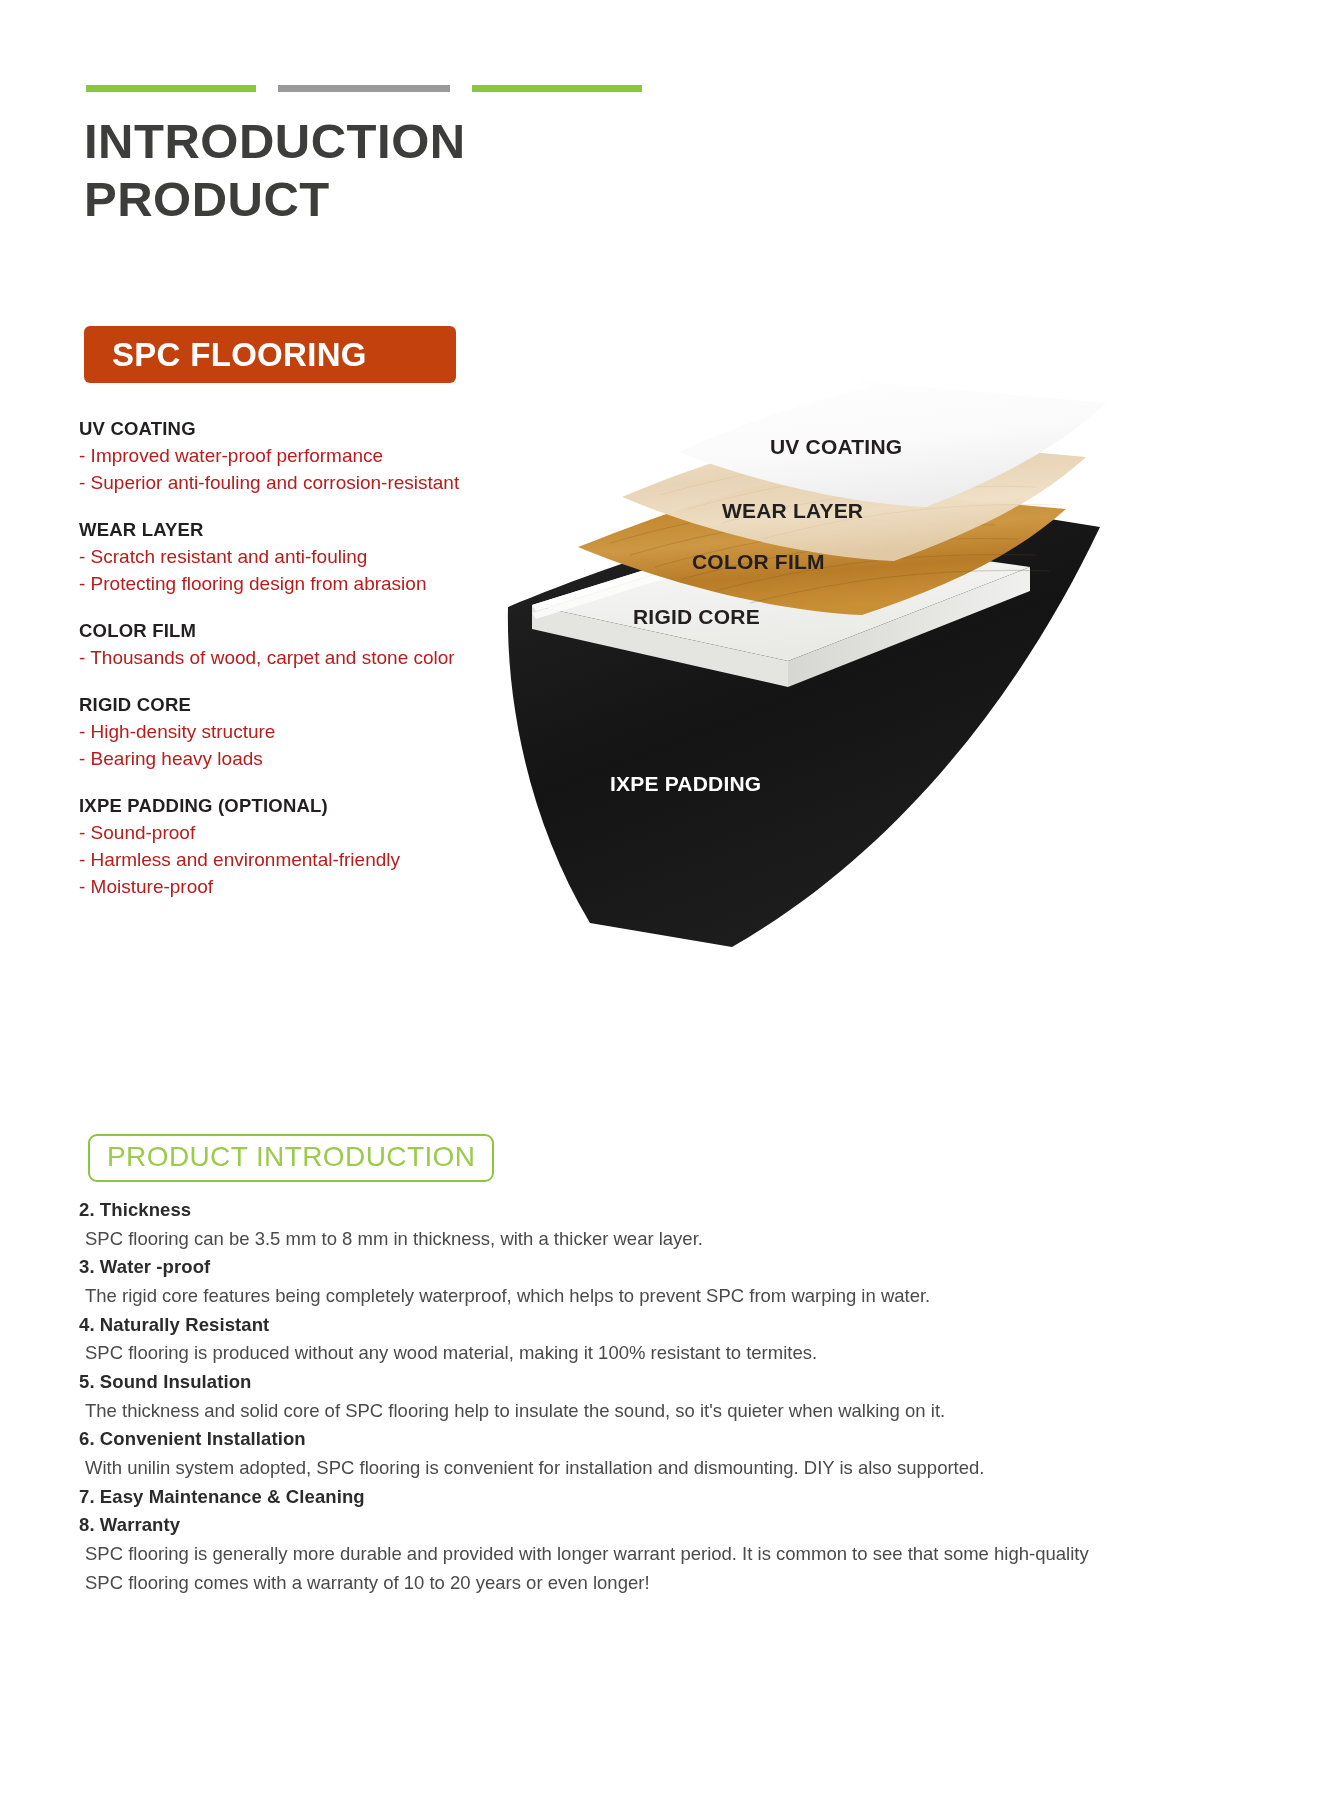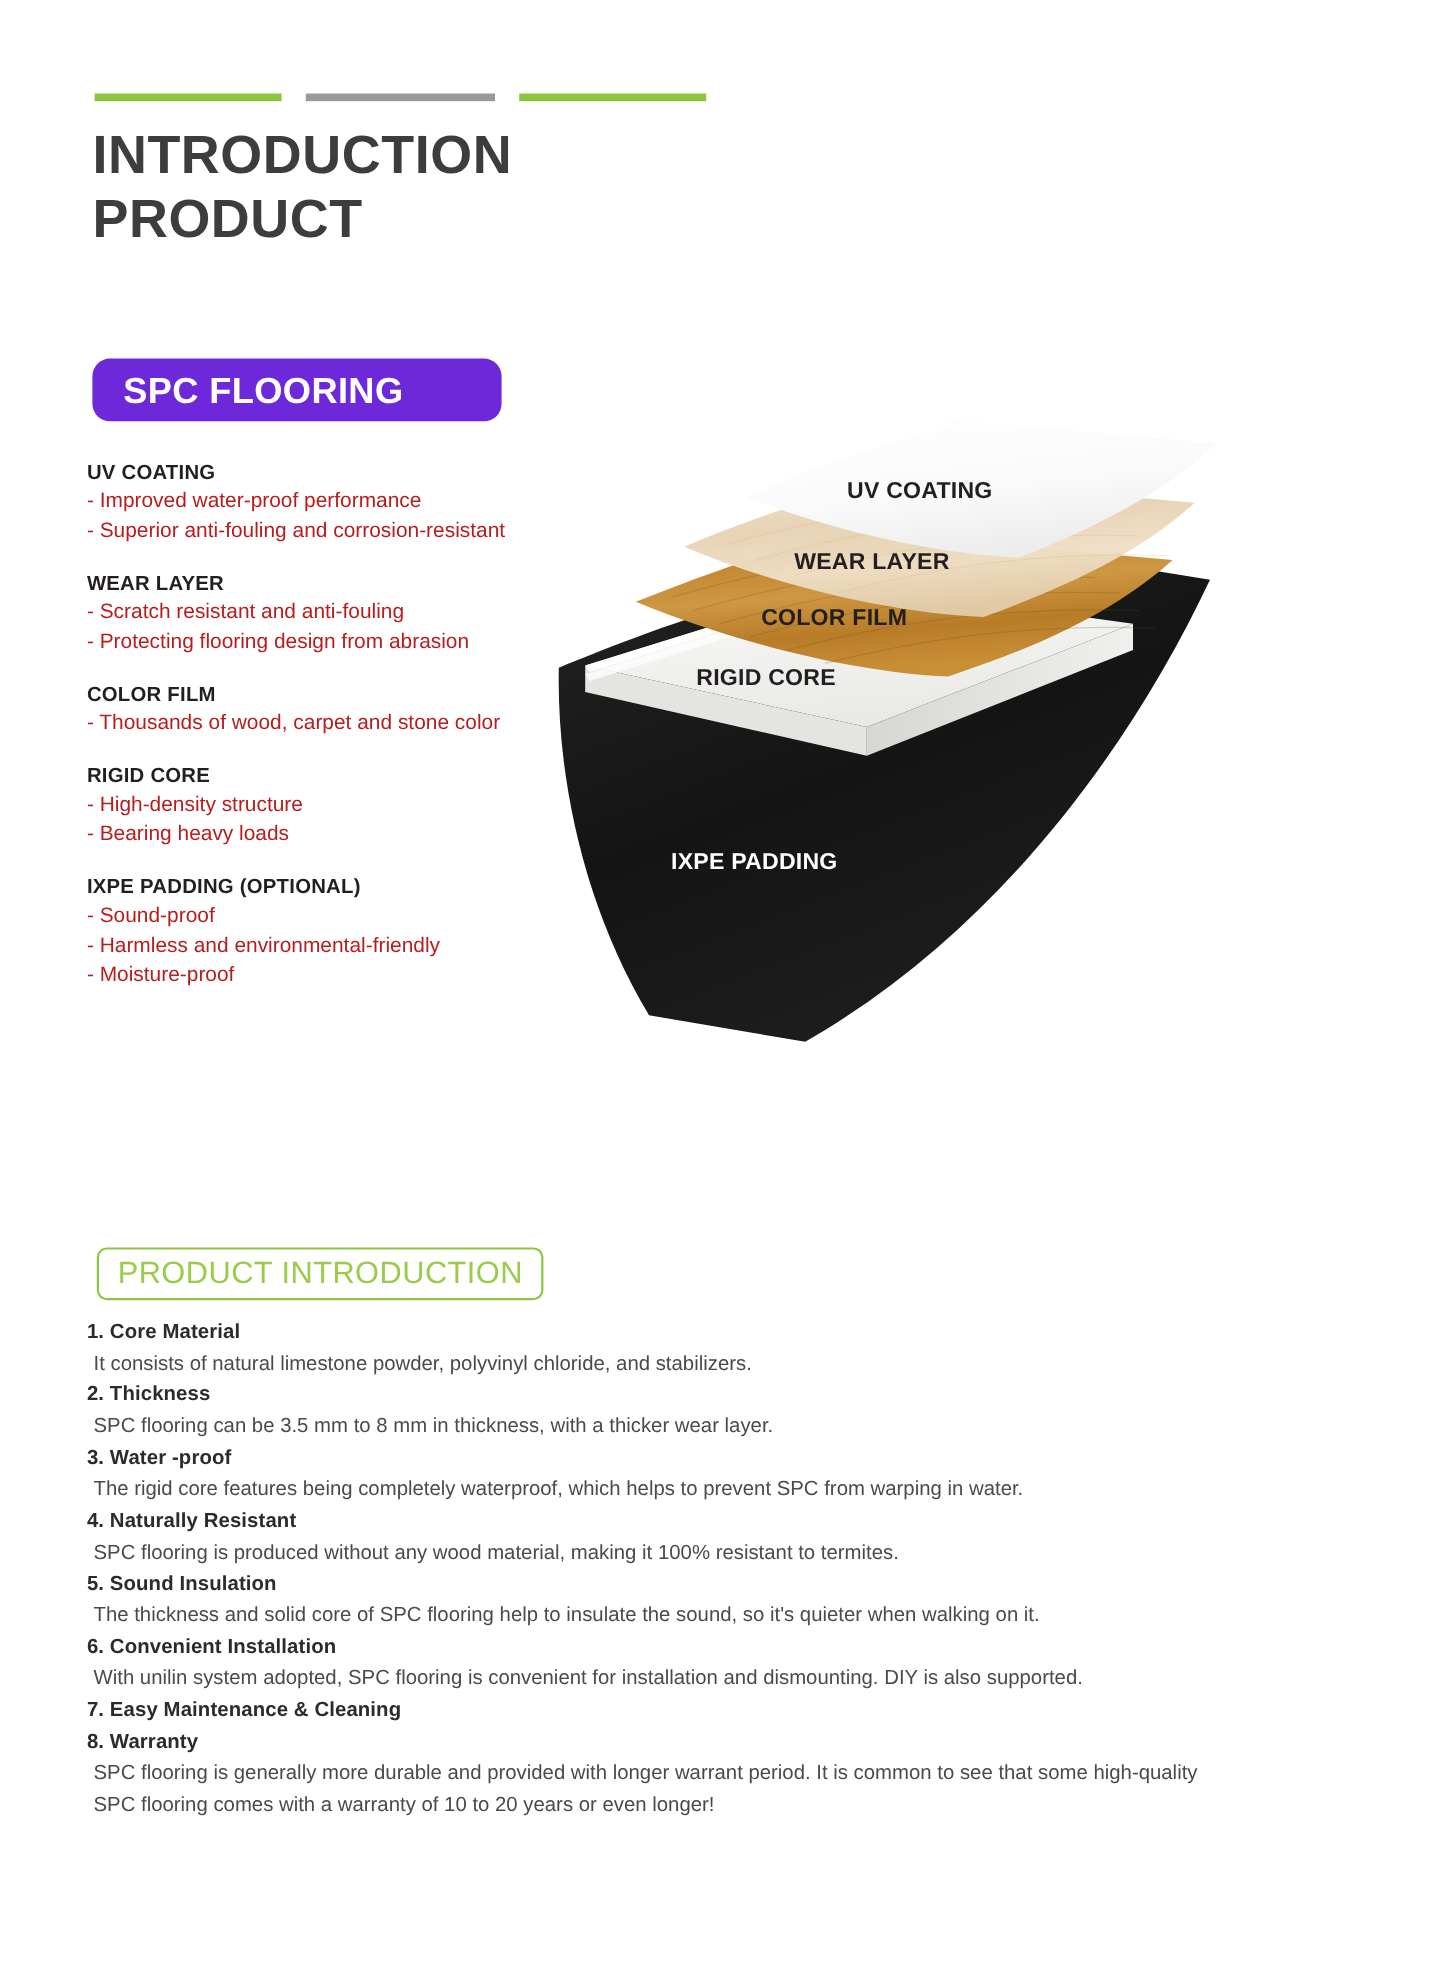--- a/index.html
+++ b/index.html
@@ -22,21 +22,21 @@
   .page-title {
     position:absolute; left:84px; top:113px;
     font-size:49px; font-weight:bold; letter-spacing:0.5px;
     line-height:1.18; color:#3d3d3c;
   }
 
   
   .badge {
     position:absolute; left:84px; top:326px;
     width:372px; height:57px;
-    background:#6d28d9; border-radius:16px;
+    background:#c2410c; border-radius:6px;
     display:flex; align-items:center;
   }
   .badge-text {
     color:#ffffff; font-size:33px; font-weight:bold;
     letter-spacing:0.3px; padding-left:28px;
   }
 
   
   .features { position:absolute; left:79px; top:418px; width:530px; }
   .feat { margin-bottom:22px; }
@@ -248,24 +248,20 @@
   <div class="dlabel rigid">RIGID CORE</div>
   <div class="dlabel ixpe">IXPE PADDING</div>
 </div>
 
 <div class="outline-box">
   <span class="outline-text">PRODUCT INTRODUCTION</span>
 </div>
 
 <div class="numlist">
 
-  <div class="num-item">
-    <div class="num-head">1. Core Material</div>
-    <div class="num-body">It consists of natural limestone powder, polyvinyl chloride, and stabilizers.</div>
-  </div>
 
   <div class="num-item">
     <div class="num-head">2. Thickness</div>
     <div class="num-body">SPC flooring can be 3.5 mm to 8 mm in thickness, with a thicker wear layer.</div>
   </div>
 
   <div class="num-item">
     <div class="num-head">3. Water -proof</div>
     <div class="num-body">The rigid core features being completely waterproof, which helps to prevent SPC from warping in water.</div>
   </div>

